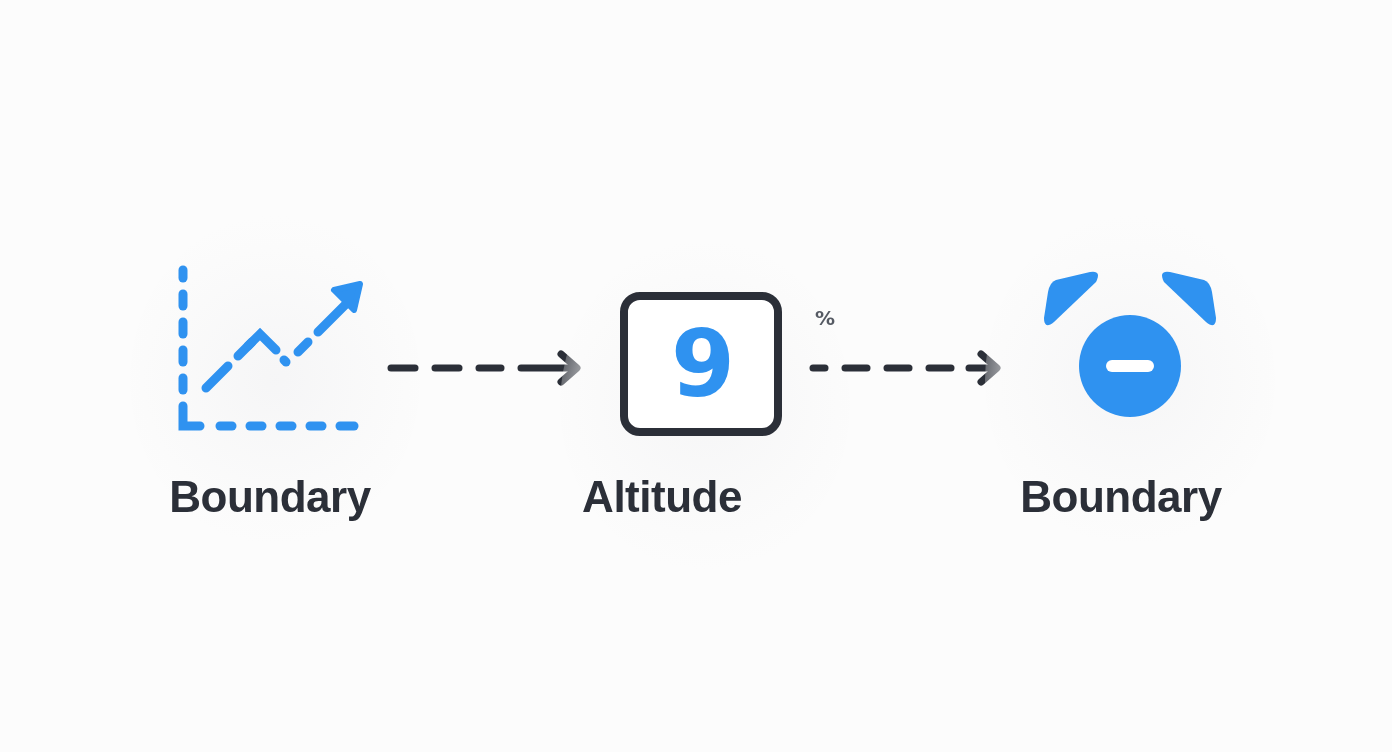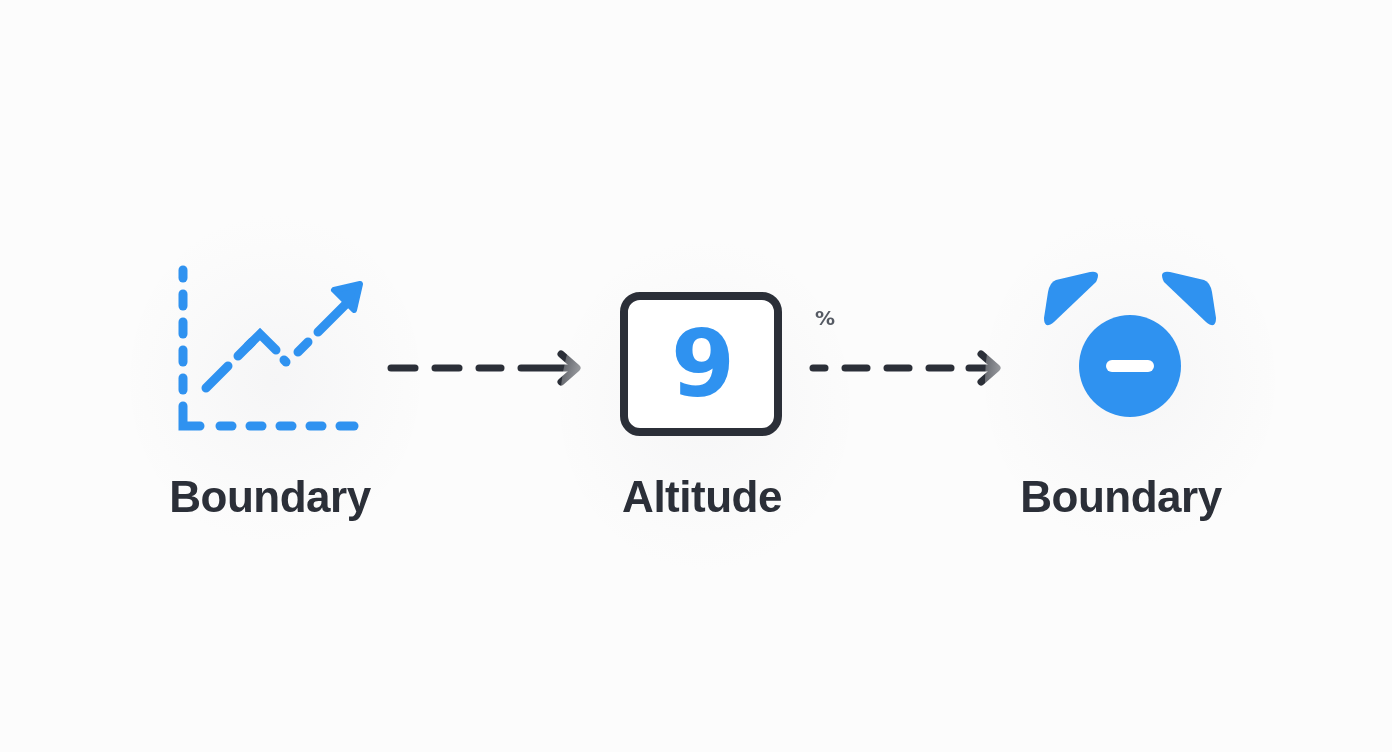--- a/index.html
+++ b/index.html
@@ -77,21 +77,21 @@
     <polyline points="176,6 192,20 176,34" stroke-linejoin="round"></polyline>
   </g>
 </svg>
 
 <div class="node">
   <div class="halo" style="left:560px;top:240px;width:290px;height:330px;"></div>
   <svg width="170" height="150" style="left:618px;top:290px;">
     <rect x="6" y="6" width="154" height="136" rx="16" ry="16" fill="#ffffff" stroke="#2b2f38" stroke-width="8"></rect>
   </svg>
   <div style="position:absolute;left:618px;top:300px;width:170px;text-align:center;font-size:92px;font-weight:700;color:#2f92f0;line-height:130px;font-family:'DejaVu Sans', sans-serif;">9</div>
-  <div class="label" style="left:702px;top:472px;">Altitude</div>
+  <div class="label" style="left:662px;top:472px;">Altitude</div>
 </div>
 
 <div class="pct" style="left:815px;top:306px;">%</div>
 
 <svg width="200" height="40" style="left:805px;top:348px;">
   <g stroke="#2b2f38" stroke-width="7" stroke-linecap="round" fill="none">
     <line x1="8" y1="20" x2="20" y2="20"></line>
     <line x1="40" y1="20" x2="62" y2="20"></line>
     <line x1="82" y1="20" x2="104" y2="20"></line>
     <line x1="124" y1="20" x2="146" y2="20"></line>

